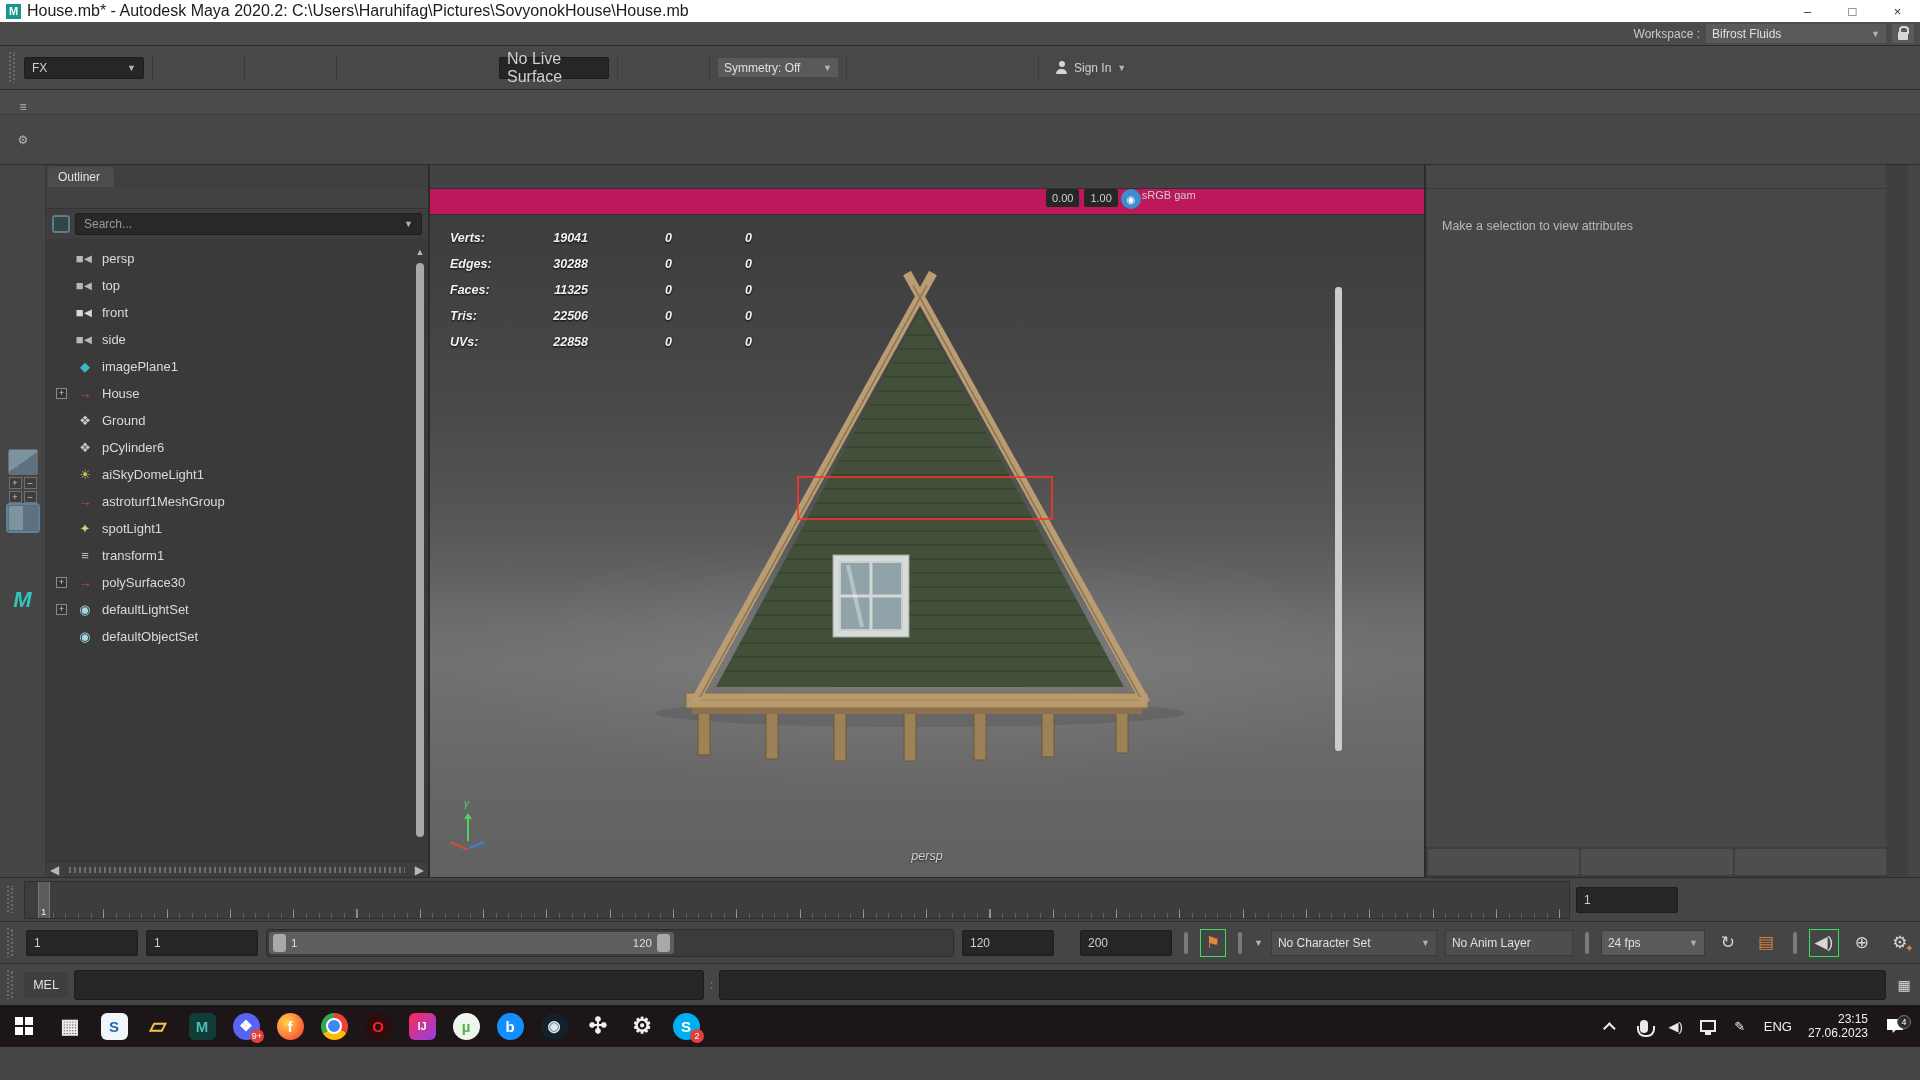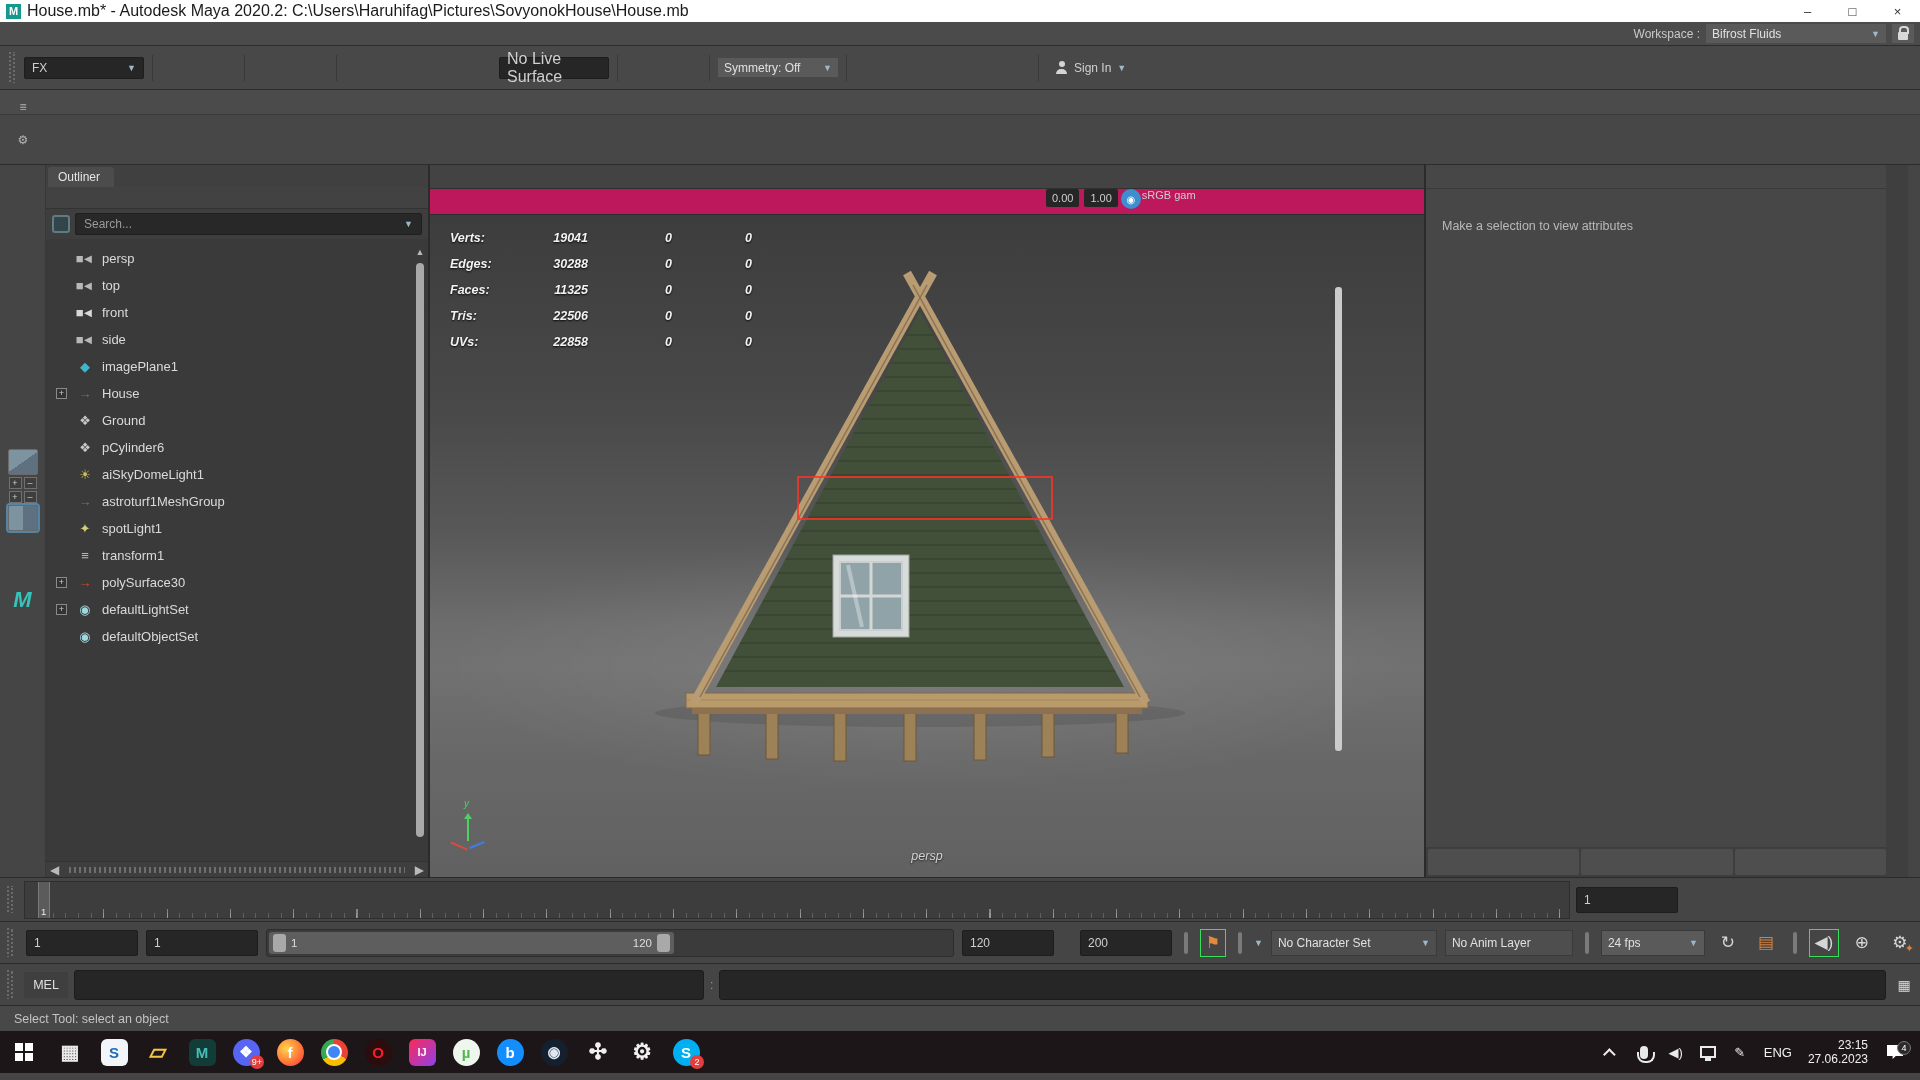--- a/index.html
+++ b/index.html
@@ -802,23 +802,20 @@
 
   <div class="melrow">
     <span class="drag-dots"></span>
     <span class="mel-label">MEL</span>
     <div class="mel-input"></div>
     <span class="mel-colon">:</span>
     <div class="mel-output"></div>
     <span class="script-icon">▦</span>
   </div>
 
-  <div class="helprow">
-    <span>Select Tool: select an object</span>
-  </div>
 
   <div class="taskbar">
     <div class="tb-start">
       <span class="win-logo">
           <span></span>
           <span></span>
           <span></span>
           <span></span>
         </span>
     </div>

